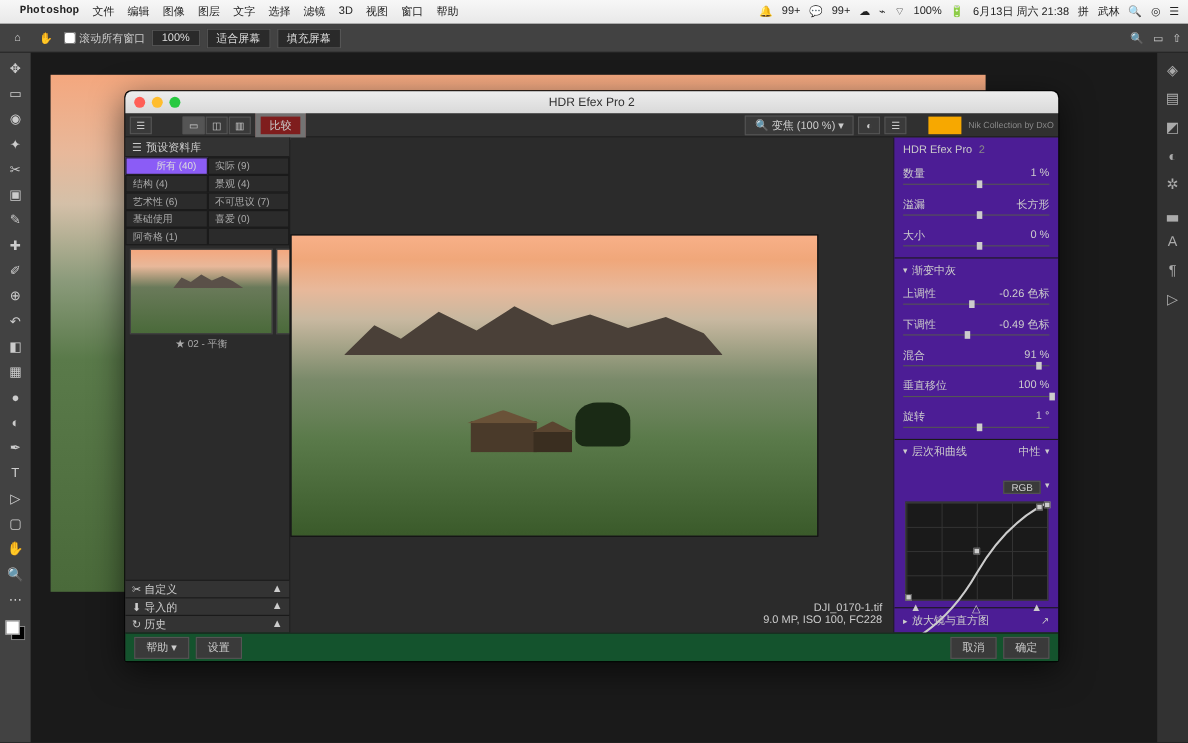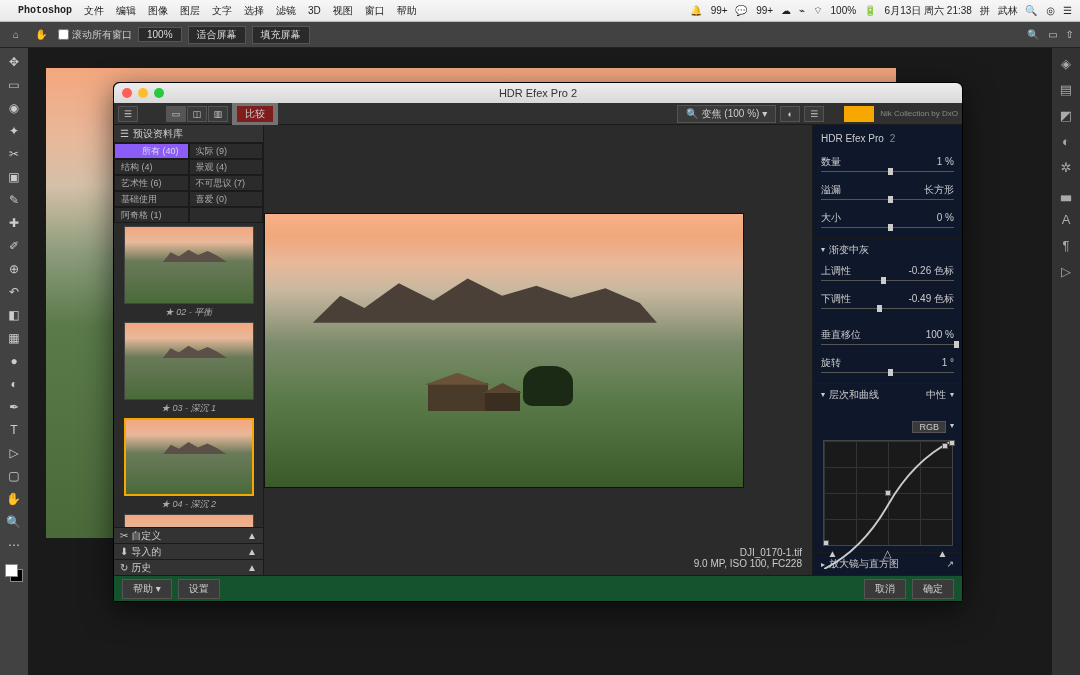--- a/index.html
+++ b/index.html
@@ -42,37 +42,37 @@
 .toolbar2 .zoom{margin-left:auto;padding:1px 8px;border:1px solid #555;background:#3a3a3a;}
 .toolbar2 .logo{width:30px;height:16px;background:#f7a800;margin-left:4px;}
 .toolbar2 .logot{font-size:8px;color:#888;margin-left:2px;}
 .main{flex:1;display:flex;min-height:0;}
 .presets{width:150px;background:#2b2b2b;display:flex;flex-direction:column;border-right:1px solid #1a1a1a;}
 .phead{height:18px;background:#333;display:flex;align-items:center;padding:0 6px;font-size:9px;color:#aaa;border-bottom:1px solid #1a1a1a;}
 .phead .ham{margin-right:4px;}
 .cats{display:grid;grid-template-columns:1fr 1fr;}
 .cats .c{height:16px;display:flex;align-items:center;padding:0 6px;font-size:9px;color:#aaa;border:1px solid #1a1a1a;}
 .cats .c.act{background:#8b5cf6;color:#ddd;padding-left:27px;}
-.plist{flex:1;overflow:hidden;display:flex;flex-direction:column;padding:3px 4px;gap:3px;font-style:italic;}
+.plist{flex:1;overflow:hidden;display:flex;flex-direction:row;padding:3px 4px;gap:3px;}
 .pitem{display:flex;flex-direction:column;align-items:center;}
 .pthumb{width:130px;height:78px;background:linear-gradient(to bottom,#f4a77e 0%,#e8b89a 20%,#6a7a5a 45%,#4a6a3a 100%);position:relative;border:1px solid #444;}
 .pthumb .mt{position:absolute;left:30%;right:20%;top:28%;height:18%;background:#5a5048;clip-path:polygon(0 100%,12% 30%,25% 60%,40% 10%,55% 50%,70% 20%,85% 55%,100% 100%);}
 .pthumb.sel{border:2px solid #f7a800;}
 .plabel{font-size:9px;color:#aaa;margin-top:2px;text-align:center;}
 .pfoot .row{height:16px;background:#333;display:flex;align-items:center;padding:0 6px;font-size:9px;color:#aaa;border-top:1px solid #1a1a1a;justify-content:space-between;}
 .preview{flex:1;background:#2b2b2b;display:flex;flex-direction:column;justify-content:center;position:relative;}
 .pimg{width:480px;height:275px;background:linear-gradient(to bottom,#f8b088 0%,#f0a77a 8%,#e8b89a 18%,#c8b8a0 28%,#7a8a6a 48%,#5a7a4a 68%,#3a5a2a 100%);position:relative;border:1px solid #111;overflow:hidden;}
 .pimg .mtn{position:absolute;left:10%;right:18%;top:22%;height:18%;background:#4a4038;clip-path:polygon(0 100%,8% 45%,15% 70%,25% 20%,35% 55%,45% 10%,55% 45%,65% 25%,75% 50%,85% 30%,95% 60%,100% 100%);}
 .pimg .cabin{position:absolute;left:34%;top:62%;width:60px;height:28px;background:#4a3a2a;}
 .pimg .cabin:before{content:"";position:absolute;top:-10px;left:-3px;right:-3px;height:12px;background:#6a5238;clip-path:polygon(0 100%,50% 0,100% 100%);}
 .pimg .cabin2{position:absolute;left:46%;top:65%;width:35px;height:20px;background:#3a2e20;}
 .pimg .cabin2:before{content:"";position:absolute;top:-8px;left:-2px;right:-2px;height:10px;background:#5a4530;clip-path:polygon(0 100%,50% 0,100% 100%);}
 .pimg .tree{position:absolute;left:54%;top:56%;width:50px;height:40px;background:#1a2a15;border-radius:40% 40% 20% 20%;}
 .pmeta{position:absolute;right:10px;bottom:6px;text-align:right;font-size:9px;color:#888;}
-.panel{width:150px;background:#0f172a;border-left:1px solid #1a1a1a;display:flex;flex-direction:column;overflow:hidden;}
+.panel{width:150px;background:#4c1d95;border-left:1px solid #1a1a1a;display:flex;flex-direction:column;overflow:hidden;}
 .panel .brand{height:28px;display:flex;align-items:center;padding:0 8px;font-size:13px;color:#ddd;}
 .panel .brand .n{font-weight:300;}
 .panel .brand .v{margin-left:6px;color:#888;}
 .prow{display:flex;align-items:center;justify-content:space-between;padding:3px 8px;font-size:9px;color:#aaa;position:relative;}
 .prow .sl{position:absolute;left:8px;right:8px;bottom:0;height:1px;background:#555;}
 .prow .sl .h{position:absolute;top:-3px;width:5px;height:7px;background:#ccc;}
 .sec{padding:4px 8px;font-size:9px;color:#ccc;display:flex;align-items:center;gap:4px;border-top:1px solid #1a1a1a;margin-top:2px;}
 .sec .tri{font-size:8px;}
 .dd{display:flex;justify-content:flex-end;padding:3px 8px;gap:4px;margin-top:12px;}
 .dd .sel{background:#3a3a3a;border:1px solid #555;padding:0 6px;font-size:9px;}
@@ -321,20 +321,27 @@
           </div>
           <div style="height: 8px;"></div>
           <div class="prow">
             <span>下调性</span>
             <span>-0.49 色标</span>
             <div class="sl">
               <div class="h" style="left:42%"></div>
             </div>
           </div>
           <div style="height: 8px;"></div>
+          <div class="prow">
+            <span>混合</span>
+            <span>91 %</span>
+            <div class="sl">
+              <div class="h" style="left:91%"></div>
+            </div>
+          </div>
           <div style="height: 8px;"></div>
           <div class="prow">
             <span>垂直移位</span>
             <span>100 %</span>
             <div class="sl">
               <div class="h" style="left:100%"></div>
             </div>
           </div>
           <div style="height: 8px;"></div>
           <div class="prow">

